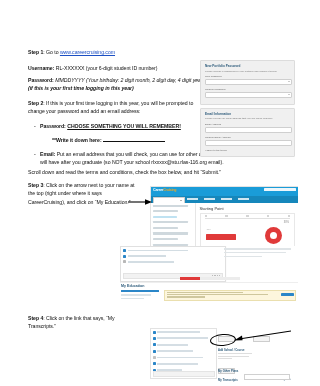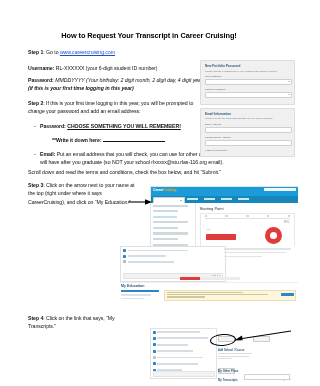--- a/index.html
+++ b/index.html
@@ -582,21 +582,20 @@
     top: 198px;
     width: 24px;
     height: 8px;
   }
 </style>
 </head>
 <body>
 
 <div class="page">
 
-  <div class="doc-title">How to Request Your Transcript in Career Cruising!</div>
 
   <div class="para step1"><span class="b">Step 1</span><span>: Go to </span><a class="link" href="#">www.careercruising.com</a></div>
 
   <div class="para userline"><span class="b">Username:</span>
     <span>RL-XXXXXX (your 6-digit student ID number)</span></div>
 
   <div class="para passline"><span class="b">Password:</span>
     <span class="i">MMDDYYYY (Your birthday: 2 digit month, 2 digit day, 4 digit year)</span>
     <span class="bi">(if this is your first time logging in this year)</span></div>
 

